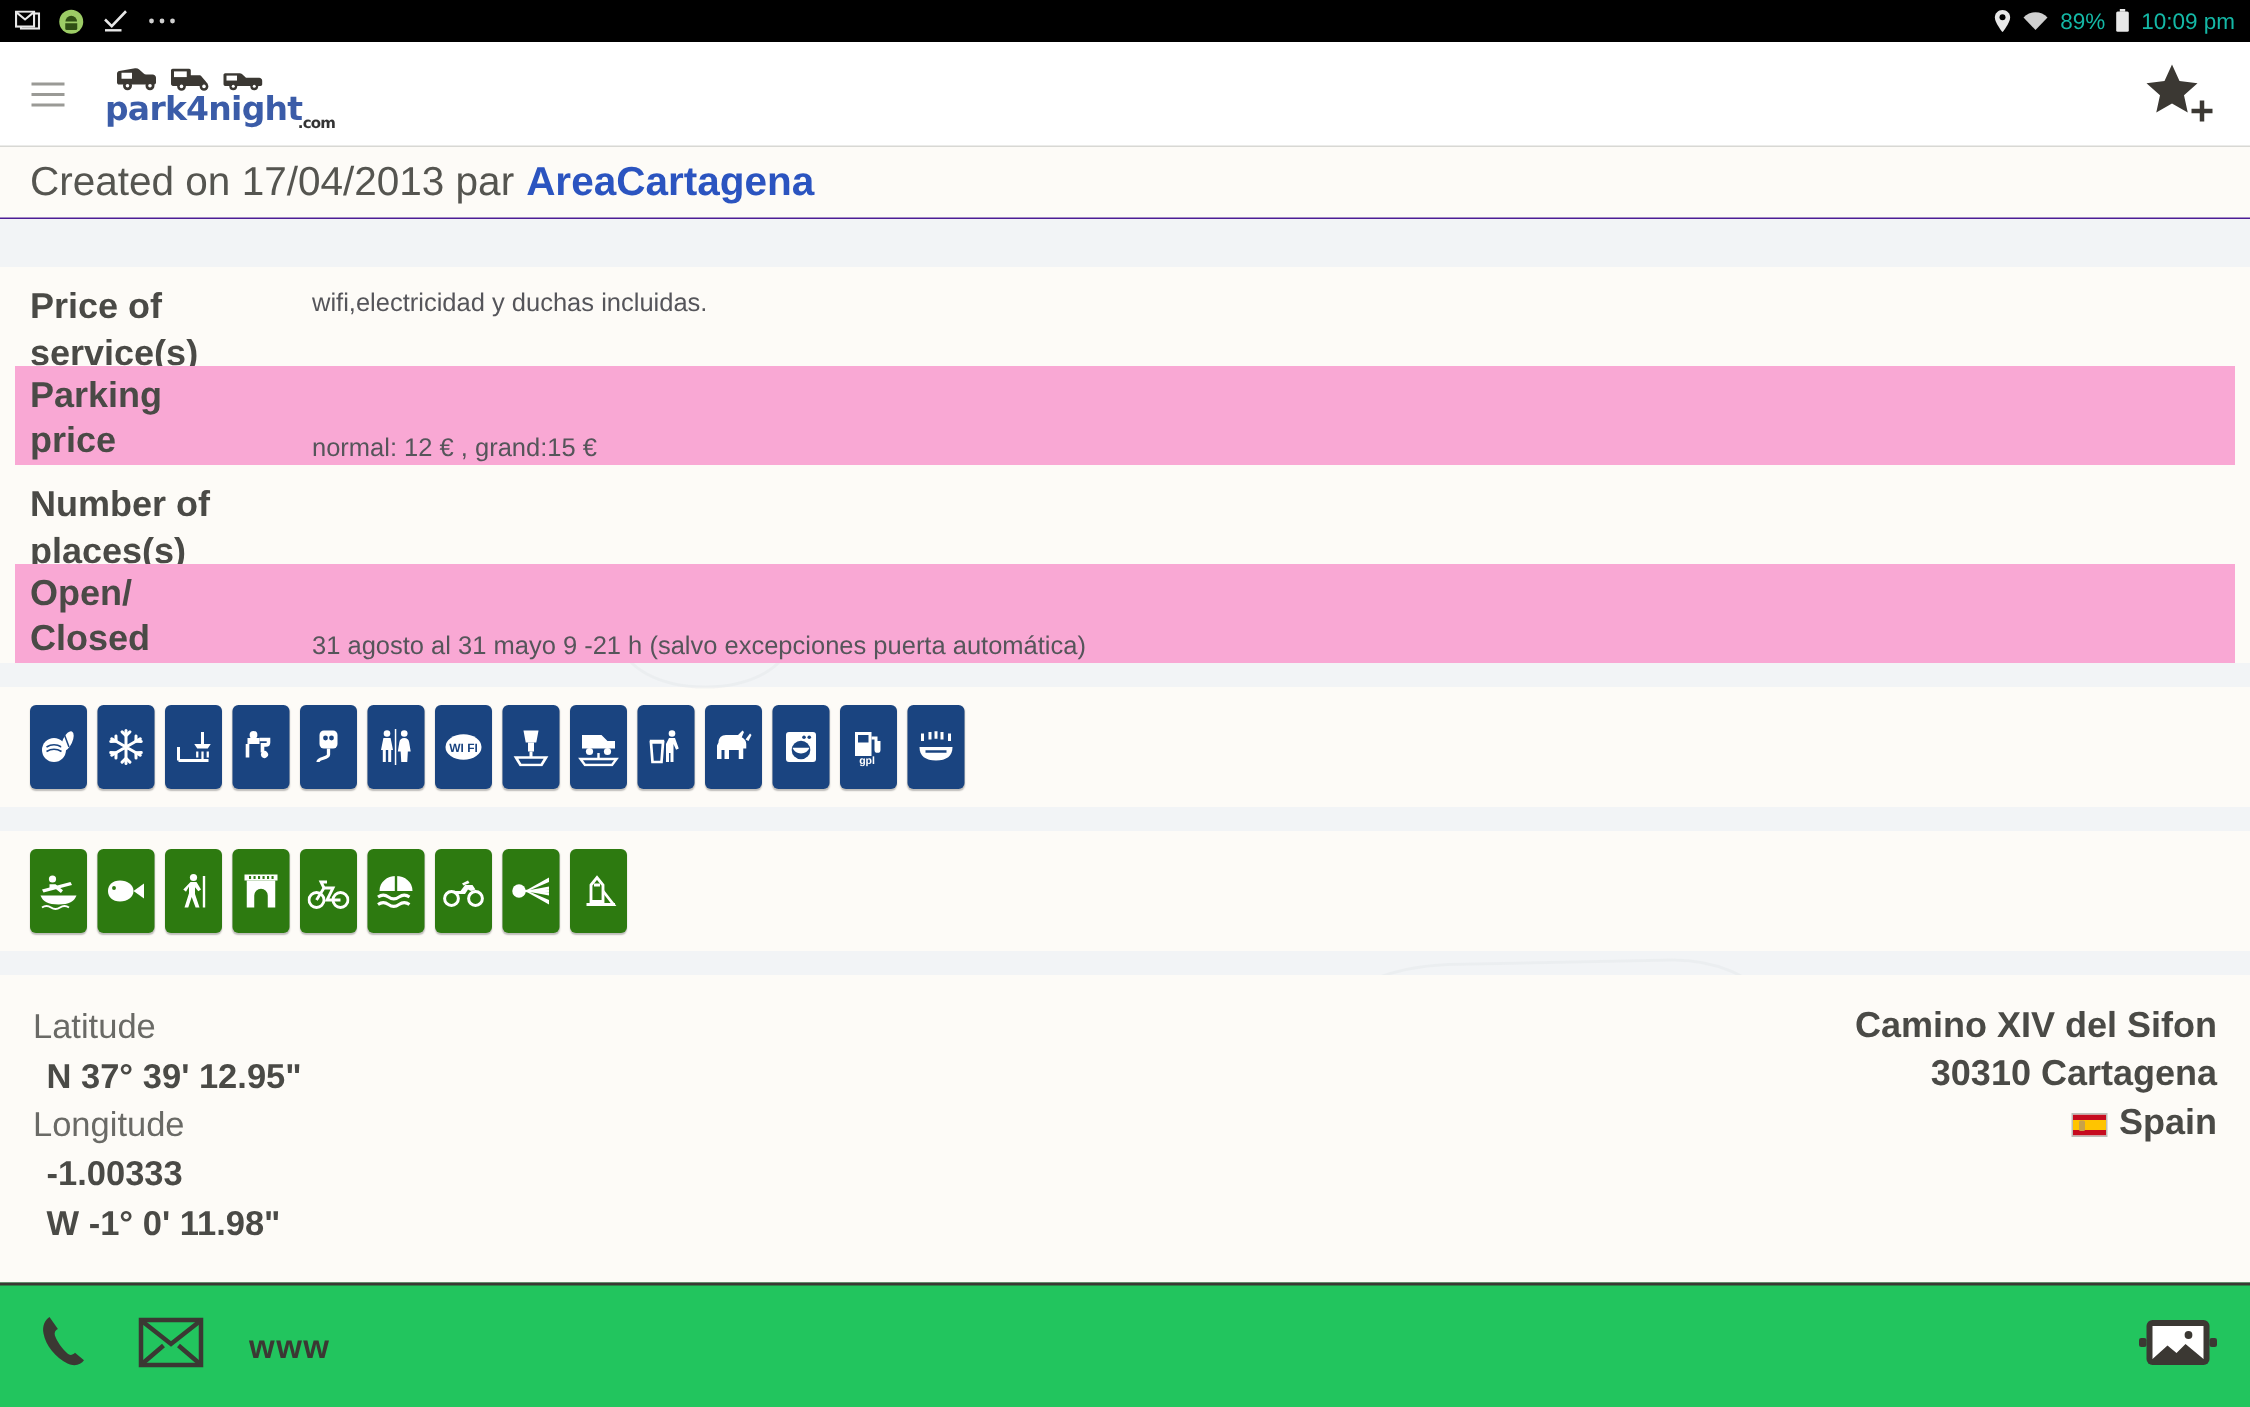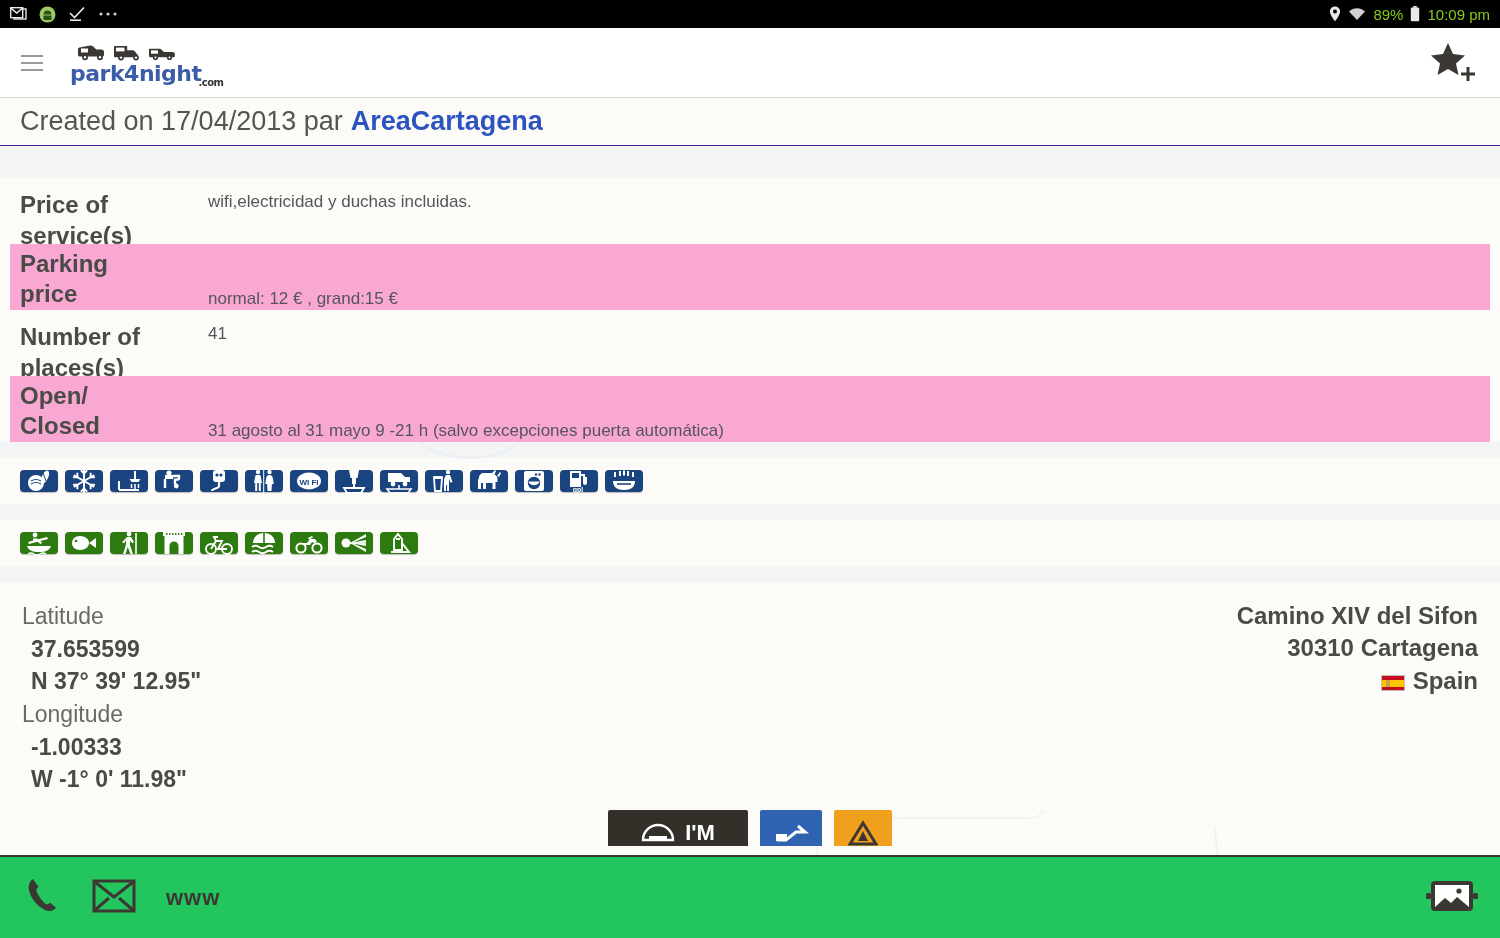--- a/index.html
+++ b/index.html
@@ -9,21 +9,21 @@
     font-family: "Liberation Sans", sans-serif;
     overflow: hidden;
   }
 
   
   #statusbar {
     height: 28px; width: 100%;
     background: #000000;
     display: flex; align-items: center;
     padding: 0 10px;
-    color: #84cc16;
+    color: #14b8a6;
   }
   #statusbar .left { display: flex; align-items: center; gap: 12px; flex: 1; }
   #statusbar .right { display: flex; align-items: center; gap: 7px; font-size: 15px; }
   .sb-icon { display: inline-flex; align-items: center; justify-content: center; }
 
   
   #appheader {
     height: 70px; width: 100%;
     background: #ffffff;
     display: flex; align-items: center;
@@ -114,21 +114,21 @@
   }
 
   
   .icon-sep { height: 16px; background: #f2f4f6; }
   .icon-row {
     background: #fdfbf7;
     padding: 12px 0 12px 20px;
     display: flex; gap: 7px; align-items: center;
   }
   .ico {
-    width: 38px; height: 22px; border-radius: 4px;
+    width: 38px; height: 56px; border-radius: 4px;
     display: flex; align-items: center; justify-content: center;
     flex: 0 0 38px;
     box-shadow: 0 1px 1px rgba(0,0,0,.25);
   }
   .ico.blue  { background: #1a4480; }
   .ico.green { background: #2d7a10; }
   .ico svg { display: block; }
 
   
   .loc-block {
@@ -316,21 +316,20 @@
     <div class="row">
       <div class="lbl">Price of service(s)</div>
       <div class="val">wifi,electricidad y duchas incluidas.</div>
     </div>
     <div class="row alt">
       <div class="lbl">Parking price</div>
       <div class="val">normal: 12 € , grand:15 €</div>
     </div>
     <div class="row">
       <div class="lbl">Number of places(s)</div>
-      <div class="val">41</div>
     </div>
     <div class="row alt">
       <div class="lbl">Open/ Closed</div>
       <div class="val">31 agosto al 31 mayo 9 -21 h (salvo excepciones puerta automática)</div>
     </div>
   </div>
 
   <div class="icon-sep"></div>
 
   <div class="icon-row">
@@ -537,21 +536,20 @@
           <path d="M10 9h4"></path>
         </svg>
     </div>
   </div>
 
   <div class="icon-sep"></div>
 
   <div class="loc-block">
     <div class="coords">
       <div class="cap">Latitude</div>
-      <div class="num">37.653599</div>
       <div class="num">N 37° 39' 12.95"</div>
       <div class="cap">Longitude</div>
       <div class="num">-1.00333</div>
       <div class="num">W -1° 0' 11.98"</div>
     </div>
     <div class="address">
       <div>Camino XIV del Sifon</div>
       <div>30310 Cartagena</div>
       <div>
         <span class="flag"></span><span>Spain</span>

